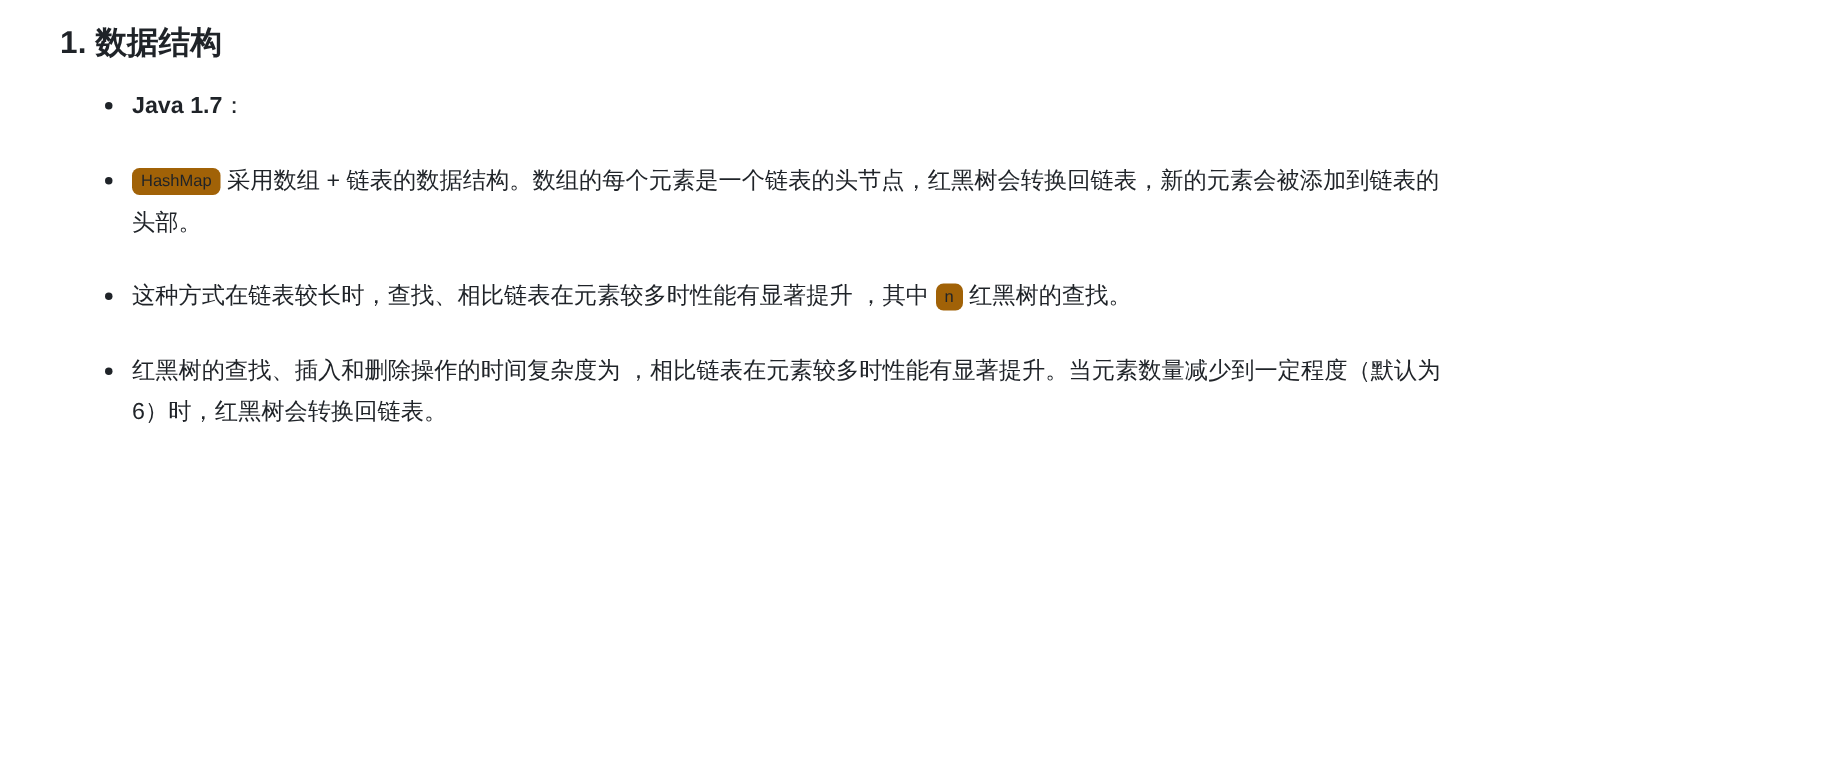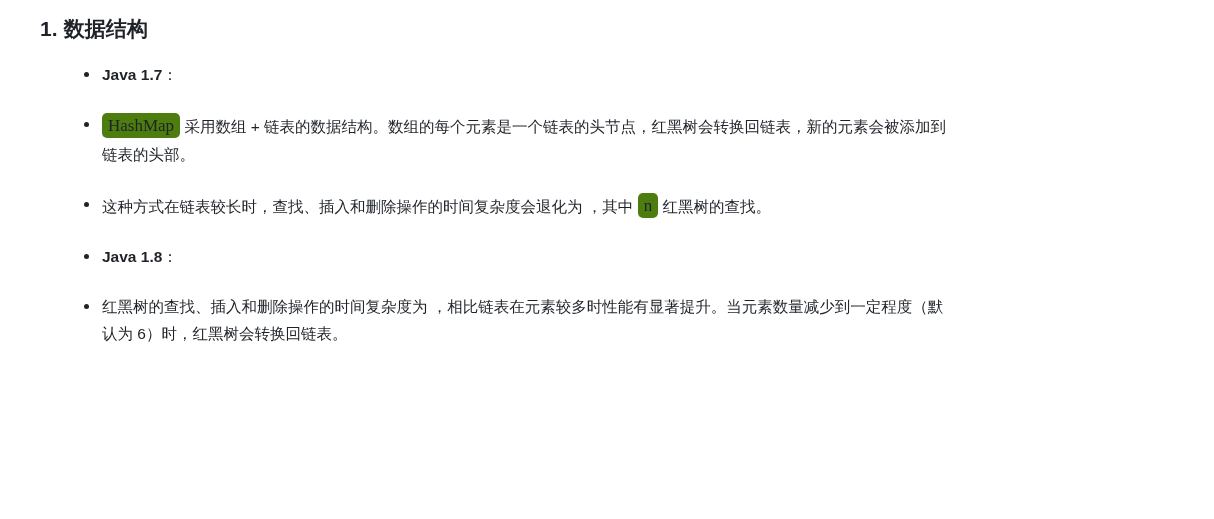--- a/index.html
+++ b/index.html
@@ -21,21 +21,21 @@
   }
   h2.section-title {
     margin: 0 0 14px 0;
     font-size: 21px;
     font-weight: bold;
     letter-spacing: 0.1px;
     color: #1f2328;
     line-height: 1.4;
   }
   ul.bullet-list {
-    margin: 18px;
+    margin: 4px;
     padding: 0 0 0 26px;
     list-style: none;
   }
   ul.bullet-list > li {
     position: relative;
     margin: 0 0 22px 0;
     padding-left: 18px;
     font-size: 15.5px;
     line-height: 1.78;
     color: #1f2328;
@@ -50,35 +50,34 @@
     top: 11px;
     width: 5px;
     height: 5px;
     border-radius: 50%;
     background: #1f2328;
   }
   .bold {
     font-weight: bold;
   }
   code.inline-code {
-    font-family: Liberation Serif, serif;
-    font-size: 17px;
-    background: #4d7c0f;
+    font-family: Liberation Sans, sans-serif;
+    font-size: 11px;
+    background: #a16207;
     border-radius: 5px;
     padding: 3px 6px;
     color: #1f2328;
     white-space: nowrap;
     vertical-align: 1px;
   }
 </style>
 </head>
 <body>
 
 <div class="page">
   <h2 class="section-title">1. 数据结构</h2>
   <ul class="bullet-list" id="content-list">
       <li id="java-17-label"><span class="bold">Java 1.7</span><span>：</span></li>
       <li id="java-17-structure"><code class="inline-code">HashMap</code><span> 采用数组 + 链表的数据结构。数组的每个元素是一个链表的头节点，红黑树会转换回链表，新的元素会被添加到链表的头部。</span></li>
-      <li id="java-17-complexity"><span>这种方式在链表较长时，查找、插入和删除操作的时间复杂度会退化为 ，其中 </span><code class="inline-code">n</code><span> 红黑树的查找。</span></li>
-      <li id="java-18-label"><span class="bold">Java 1.8</span><span>：</span></li>
+      <li id="java-17-complexity"><span>这种方式在链表较长时，查找、相比链表在元素较多时性能有显著提升 ，其中 </span><code class="inline-code">n</code><span> 红黑树的查找。</span></li>
       <li id="java-18-complexity"><span>红黑树的查找、插入和删除操作的时间复杂度为 ，相比链表在元素较多时性能有显著提升。当元素数量减少到一定程度（默认为 6）时，红黑树会转换回链表。</span></li>
     </ul>
 </div>
 
 </body></html>

